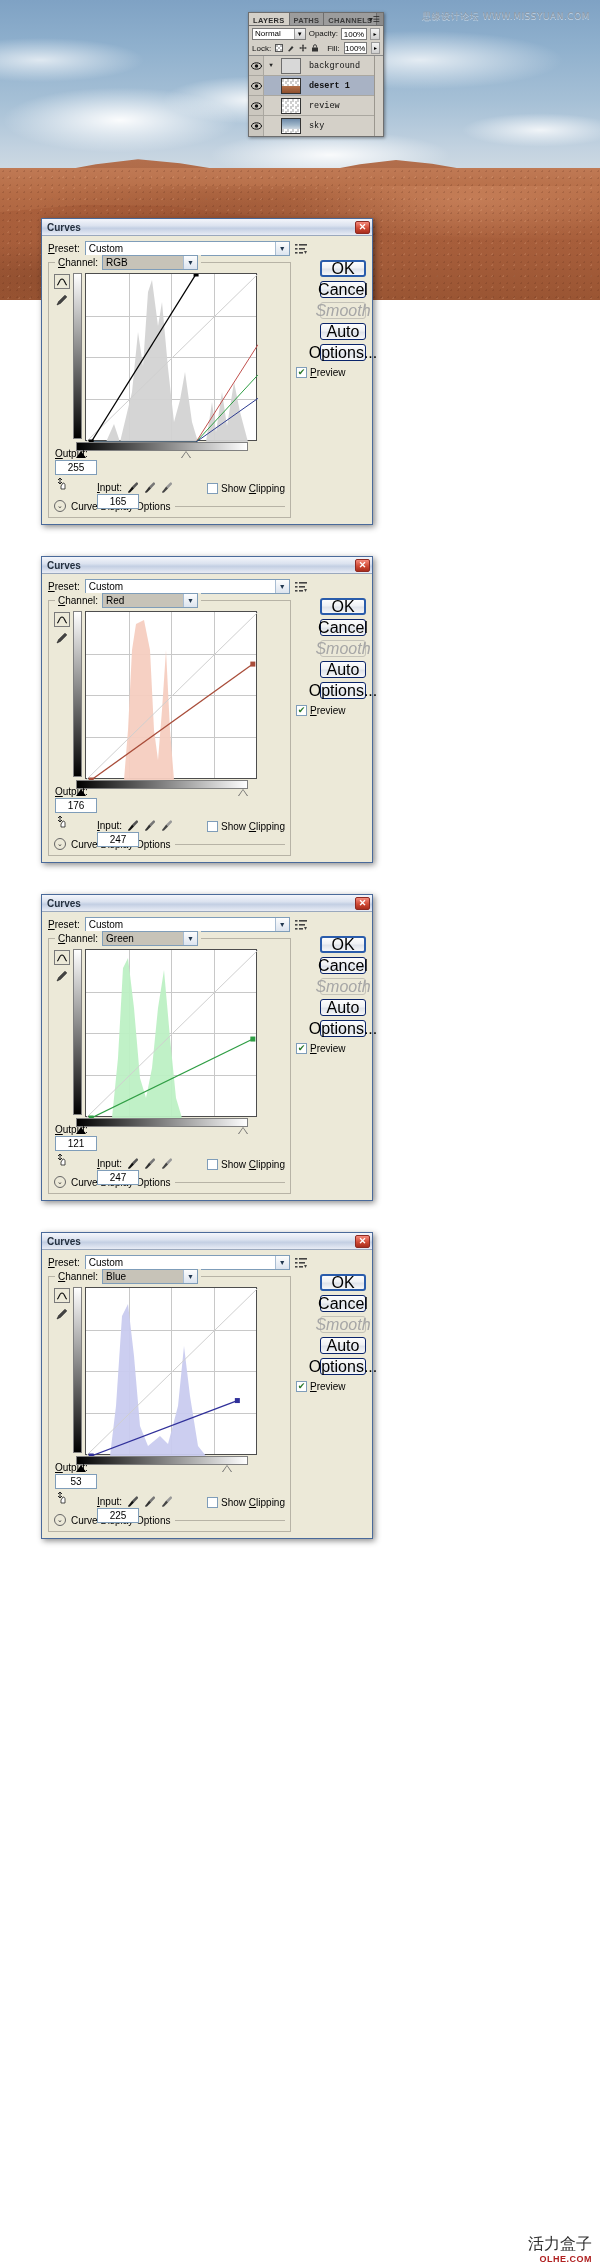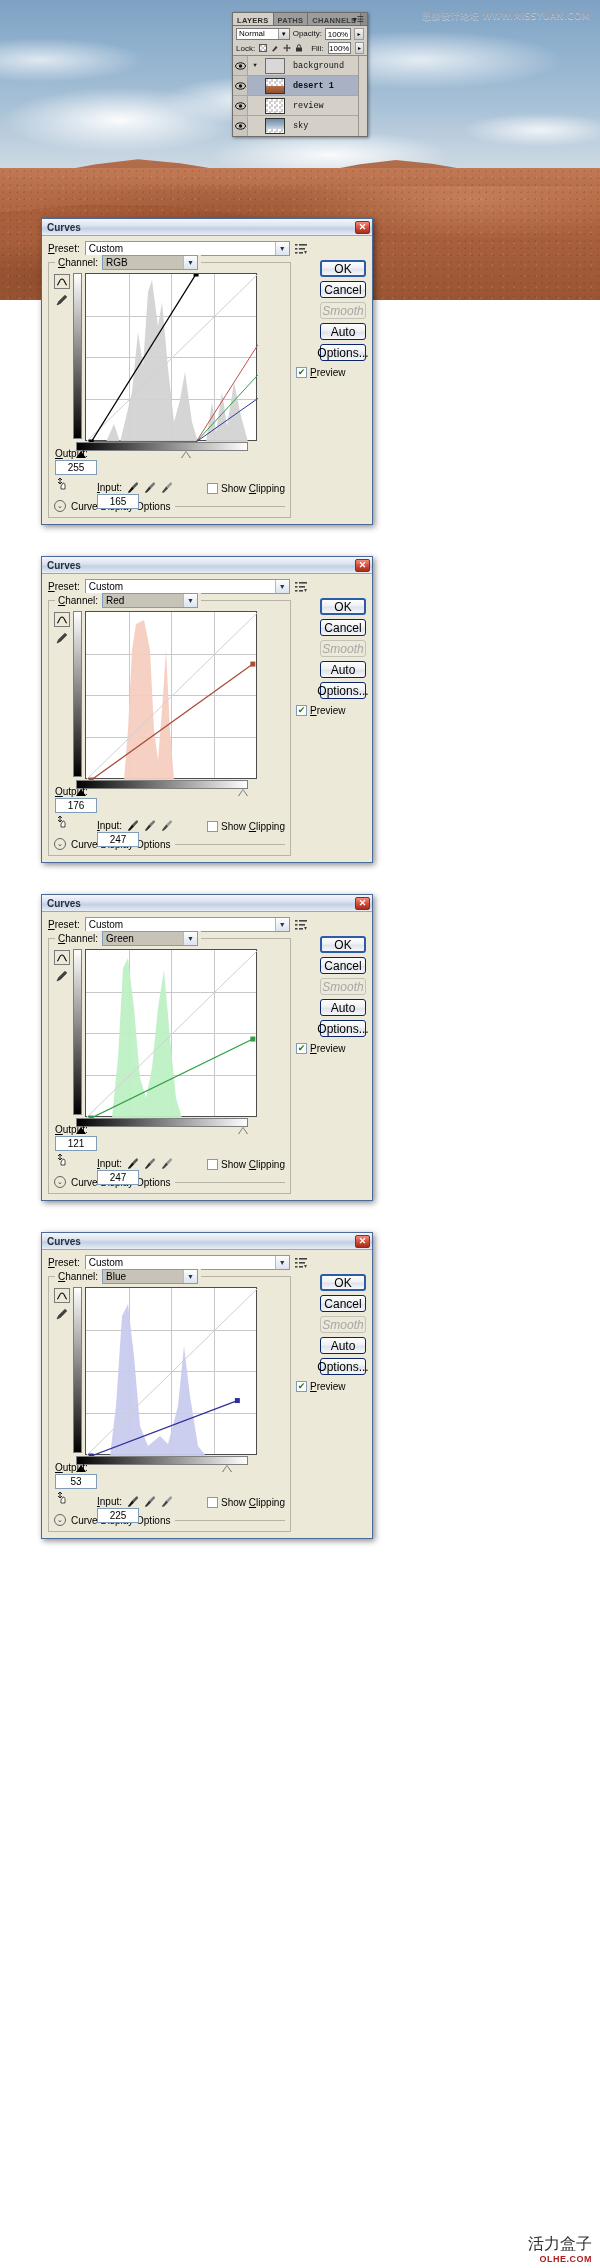--- a/index.html
+++ b/index.html
@@ -63,21 +63,21 @@
   }
   .site-wm {
     position:absolute; top:10px; left:300px; width:290px; height:14px;
     color:#8f9aa6; font-size:9px; letter-spacing:.5px;
     font-family:"DejaVu Sans", sans-serif; text-align:right;
     text-shadow:0 1px 0 rgba(255,255,255,.5);
   }
 
   
   #layers {
-    position:absolute; left:232px; top:12px; width:136px;
+    position:absolute; left:248px; top:12px; width:136px;
     background:#d4d0c8; border:1px solid #6e6e6e;
     box-shadow:1px 1px 3px rgba(0,0,0,.4);
     font-size:9px;
   }
   .lp-tabs { display:flex; height:13px; background:#8c8c8c; border-bottom:1px solid #6e6e6e; position:relative; }
   .lp-tab {
     font-size:7.5px; font-weight:bold; color:#2b2b2b; letter-spacing:.3px;
     padding:2px 4px 0 4px; line-height:11px;
     border-right:1px solid #6e6e6e;
   }
@@ -217,21 +217,21 @@
   }
   .field {
     width:42px; height:15px; background:#fff; border:1px solid #7f9db9;
     font-size:10px; text-align:center; line-height:13px; color:#000;
   }
 
   .btn-col { position:absolute; right:6px; top:24px; width:70px; display:flex; flex-direction:column; gap:4px; }
   .btn {
     height:17px; border:1px solid #0a246a; border-radius:3px;
     background:linear-gradient(180deg,#fdfdfd 0%,#eff1f4 45%,#dfe3ea 55%,#f6f7f9 100%);
-    font-size:12px; color:#000; display:flex; align-items:center; justify-content:center;margin-left:24px;
+    font-size:16px; color:#000; display:flex; align-items:center; justify-content:center;margin-left:24px;
   }
   .btn.def { border:2px solid #2a5cab; }
   .btn.disabled { color:#a6a6a6; border:1px solid #c4c2b8; background:#ece9d8;font-style:italic; }
   .chk-row { display:flex; align-items:center; gap:3px; margin-top:2px; }
   .chk {
     width:11px; height:11px; background:#fff; border:1px solid #7f9db9;
     display:flex; align-items:center; justify-content:center;
     font-size:9px; color:#2c7a2c; line-height:9px;
   }
   .chk.off { color:transparent; }

